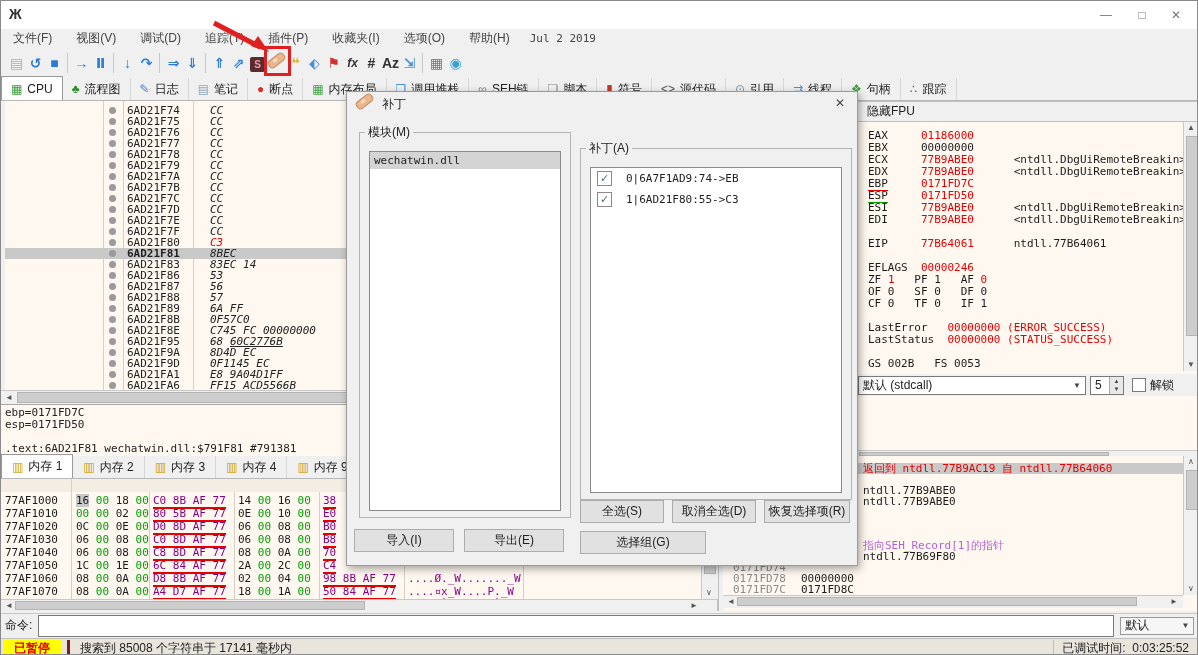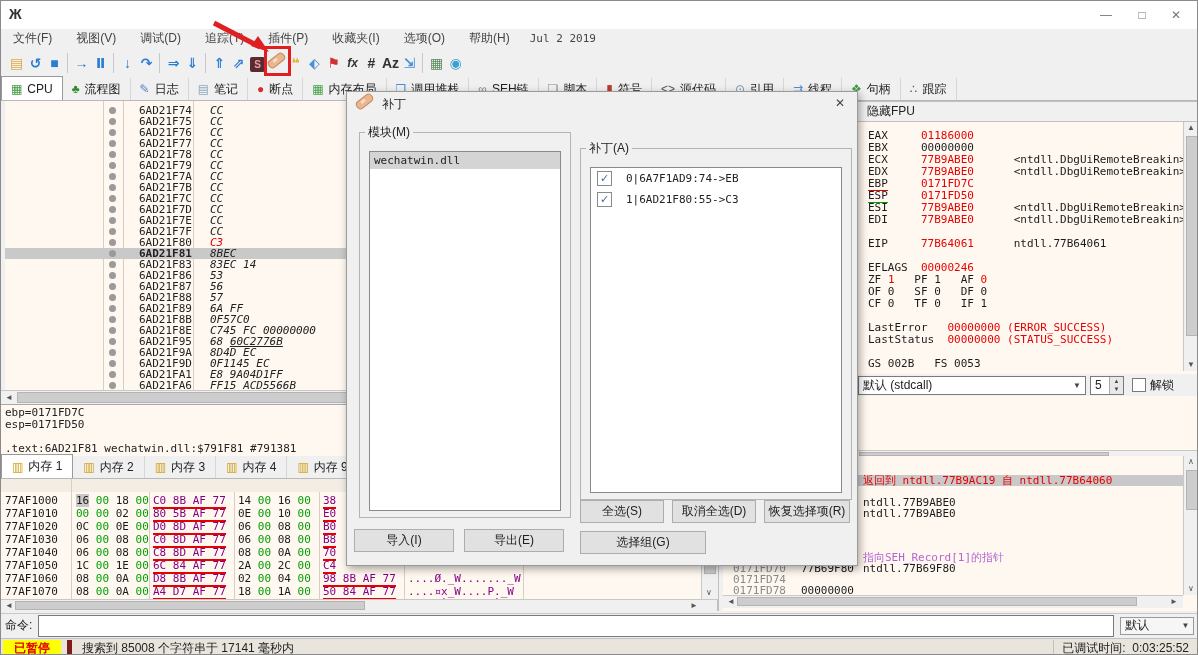--- a/index.html
+++ b/index.html
@@ -34,21 +34,21 @@
   #tabbar{left:0;top:77px;width:100%;height:23px;background:#F0F0F0;display:flex;align-items:flex-end;border-bottom:1px solid #B8B8B8;box-sizing:border-box;}
   .tab{height:22px;display:flex;align-items:center;padding:0 9px;border-right:1px solid #D6D6D6;color:#222;}
   .tab .tglyph{margin-right:5px;font-size:12px;}
   .tab.active{background:#FFFFFF;border:1px solid #9A9A9A;border-bottom:none;height:23px;}
   
   #disasm-pane{left:0;top:100px;width:853px;height:355px;border-right:2px solid #C0C0C0;box-sizing:border-box;}
   #disasm-view{left:0;top:0;width:851px;height:289px;overflow:hidden;border-left:4px solid #F0F0F0;box-sizing:border-box;}
   .dline{position:absolute;top:0;bottom:0;width:1px;background:#D8CFC4;}
   .drow{position:absolute;left:0;width:100%;height:11px;line-height:11px;}
   .drow .dot{position:absolute;left:104px;top:2px;width:7px;height:7px;border-radius:50%;background:#9A9A9A;}
-  .drow .daddr{position:absolute;left:134px;}
+  .drow .daddr{position:absolute;left:122px;}
   .drow .dbytes{position:absolute;left:205px;font-style:italic;}
   .drow.sel{background:#C9C9C9;}
   .drow.sel .daddr{font-weight:bold;}
   .hscroll{position:absolute;background:#F0F0F0;border-top:1px solid #C8C8C8;}
   .vscroll{position:absolute;background:#F0F0F0;border-left:1px solid #C8C8C8;}
   .thumb{position:absolute;background:#CDCDCD;border:1px solid #B4B4B4;box-sizing:border-box;}
   .sarrow{position:absolute;color:#555;font-size:8px;line-height:12px;text-align:center;width:14px;}
   #infobox{left:0;top:303px;width:851px;height:52px;border-top:1px solid #A8A8A8;padding:2px 0 0 4px;box-sizing:border-box;}
   #infobox div{height:12px;line-height:12px;}
   
@@ -80,21 +80,21 @@
   .maddr{position:absolute;left:4px;color:#1A1A1A;}
   .mg{position:absolute;}
   .ptr{color:#850085;border-bottom:2px solid #E80000;}
   .bsel{background:#C9C9C9;}
   .masc{position:absolute;left:407px;color:#850085;}
   .vline{position:absolute;top:0;bottom:0;width:1px;background:#D8CFC4;}
   #dump-vscroll{left:700px;top:36px;width:16px;height:107px;}
   #dump-hscroll{left:0;top:143px;width:716px;height:12px;}
   
   #stack-pane{left:722px;top:455px;width:476px;height:155px;}
-  #stack-rows{left:0;top:16px;width:460px;height:139px;overflow:hidden;}
+  #stack-rows{left:0;top:4px;width:460px;height:139px;overflow:hidden;}
   .srow{position:absolute;left:0;width:100%;height:11px;line-height:11px;}
   .srow.hl{background:#C9C9C9;}
   .saddr{position:absolute;left:10px;color:#8A8A8A;}
   .sval{position:absolute;left:78px;color:#1A1A1A;}
   .scom{position:absolute;left:140px;}
   #stack-vscroll{left:460px;top:0;width:16px;height:139px;}
   #stack-hscroll{left:0;top:139px;width:460px;height:12px;}
   
   #dialog{left:345px;top:90px;width:510px;height:473px;background:#F0F0F0;border:1px solid #9A9A9A;
           box-shadow:2px 3px 8px rgba(0,0,0,0.35);z-index:10;}
@@ -120,21 +120,21 @@
   #btn-group{left:233px;top:439px;width:126px;height:23px;line-height:21px;}
   #patchfile-annot{left:368px;top:434px;width:138px;height:31px;border:3px solid #E02020;box-sizing:border-box;}
   #btn-patchfile{left:1px;top:1px;width:130px;height:23px;line-height:19px;border:2px solid #3A7FD6;}
   
   #cmdbar{left:0;top:612px;width:100%;height:24px;background:#F0F0F0;display:flex;align-items:center;border-top:1px solid #C8C8C8;box-sizing:border-box;}
   #cmd-label{padding:0 6px 0 4px;}
   #cmd-input{width:1070px;height:18px;background:#FFF;border:1px solid #7A7A7A;}
   #cmd-combo{width:74px;height:18px;background:#F6F6F6;border:1px solid #9A9A9A;margin-left:6px;display:flex;align-items:center;justify-content:space-between;padding:0 4px;box-sizing:border-box;}
   #statusbar{left:0;top:637px;width:100%;height:18px;background:#E9E5DD;border-top:1px solid #C0C0C0;display:flex;align-items:center;box-sizing:border-box;}
   #status-state{background:#FFFF00;color:#E00000;font-weight:bold;padding:0 11px;height:16px;line-height:16px;margin-left:2px;}
-  #status-msg{padding-left:10px;border-left:5px solid #7f1d1d;margin-left:6px;height:16px;line-height:16px;flex:1;}
+  #status-msg{padding-left:10px;border-left:3px solid #7f1d1d;margin-left:6px;height:16px;line-height:16px;flex:1;}
   #status-time{border-left:1px solid #C0C0C0;padding:0 8px;height:16px;line-height:16px;}
   
   #tb-annot{left:263px;top:45px;width:27px;height:30px;border:3px solid #E02020;box-sizing:border-box;z-index:30;}
   #arrow-svg{left:0;top:0;z-index:30;pointer-events:none;}
   .caret{font-size:8px;color:#444;}
 </style>
 </head>
 <body>
 
 <div class="abs" id="titlebar">

